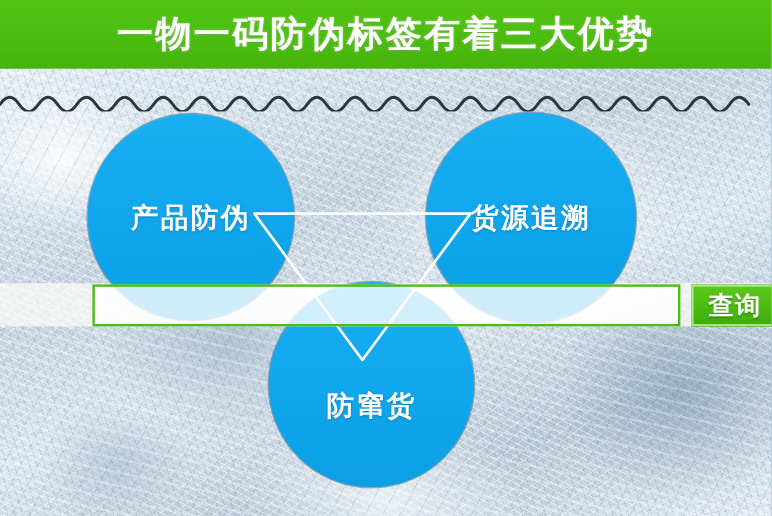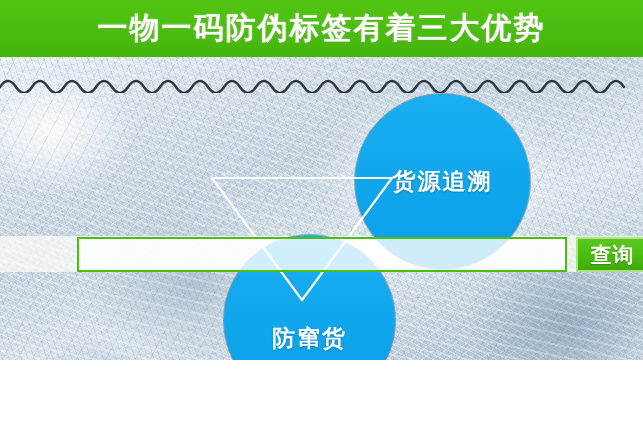--- a/index.html
+++ b/index.html
@@ -7,21 +7,21 @@
     padding: 0;
     background: #ffffff;
   }
   body {
     font-family: "DejaVu Sans", "Liberation Sans", sans-serif;
   }
 
   #stage {
     position: relative;
     width: 643px;
-    height: 360px;
+    height: 430px;
     overflow: hidden;
     background: #0369a1;
   }
 
   
   .header-banner {
     position: absolute;
     left: 0;
     top: 0;
     width: 643px;
@@ -204,20 +204,23 @@
              q8,-12 16,0 q8,12 16,0 q8,-12 16,0 q8,12 16,0
              q8,-12 16,0 q8,12 16,0 q8,-12 16,0 q8,12 16,0
              q8,-12 16,0 q8,12 16,0 q8,-12 16,0 q8,12 16,0
              q8,-12 16,0 q8,12 16,0 q8,-12 16,0" fill="none" stroke="#2d3640" stroke-width="2.4" stroke-linecap="round"></path>
   </svg>
 
   <svg class="triangle-layer" viewBox="0 0 643 430">
     <polygon points="212,178 392,178 302,300" fill="none" stroke="#ffffff" stroke-width="2.2" stroke-linejoin="round"></polygon>
   </svg>
 
+  <div class="circle" id="circle-product">
+    <span class="circle-label">产品防伪</span>
+  </div>
 
   <div class="circle" id="circle-source">
     <span class="circle-label">货源追溯</span>
   </div>
 
   <div class="circle" id="circle-channel">
     <span class="circle-label">防窜货</span>
   </div>
 
   <div class="search-row">

